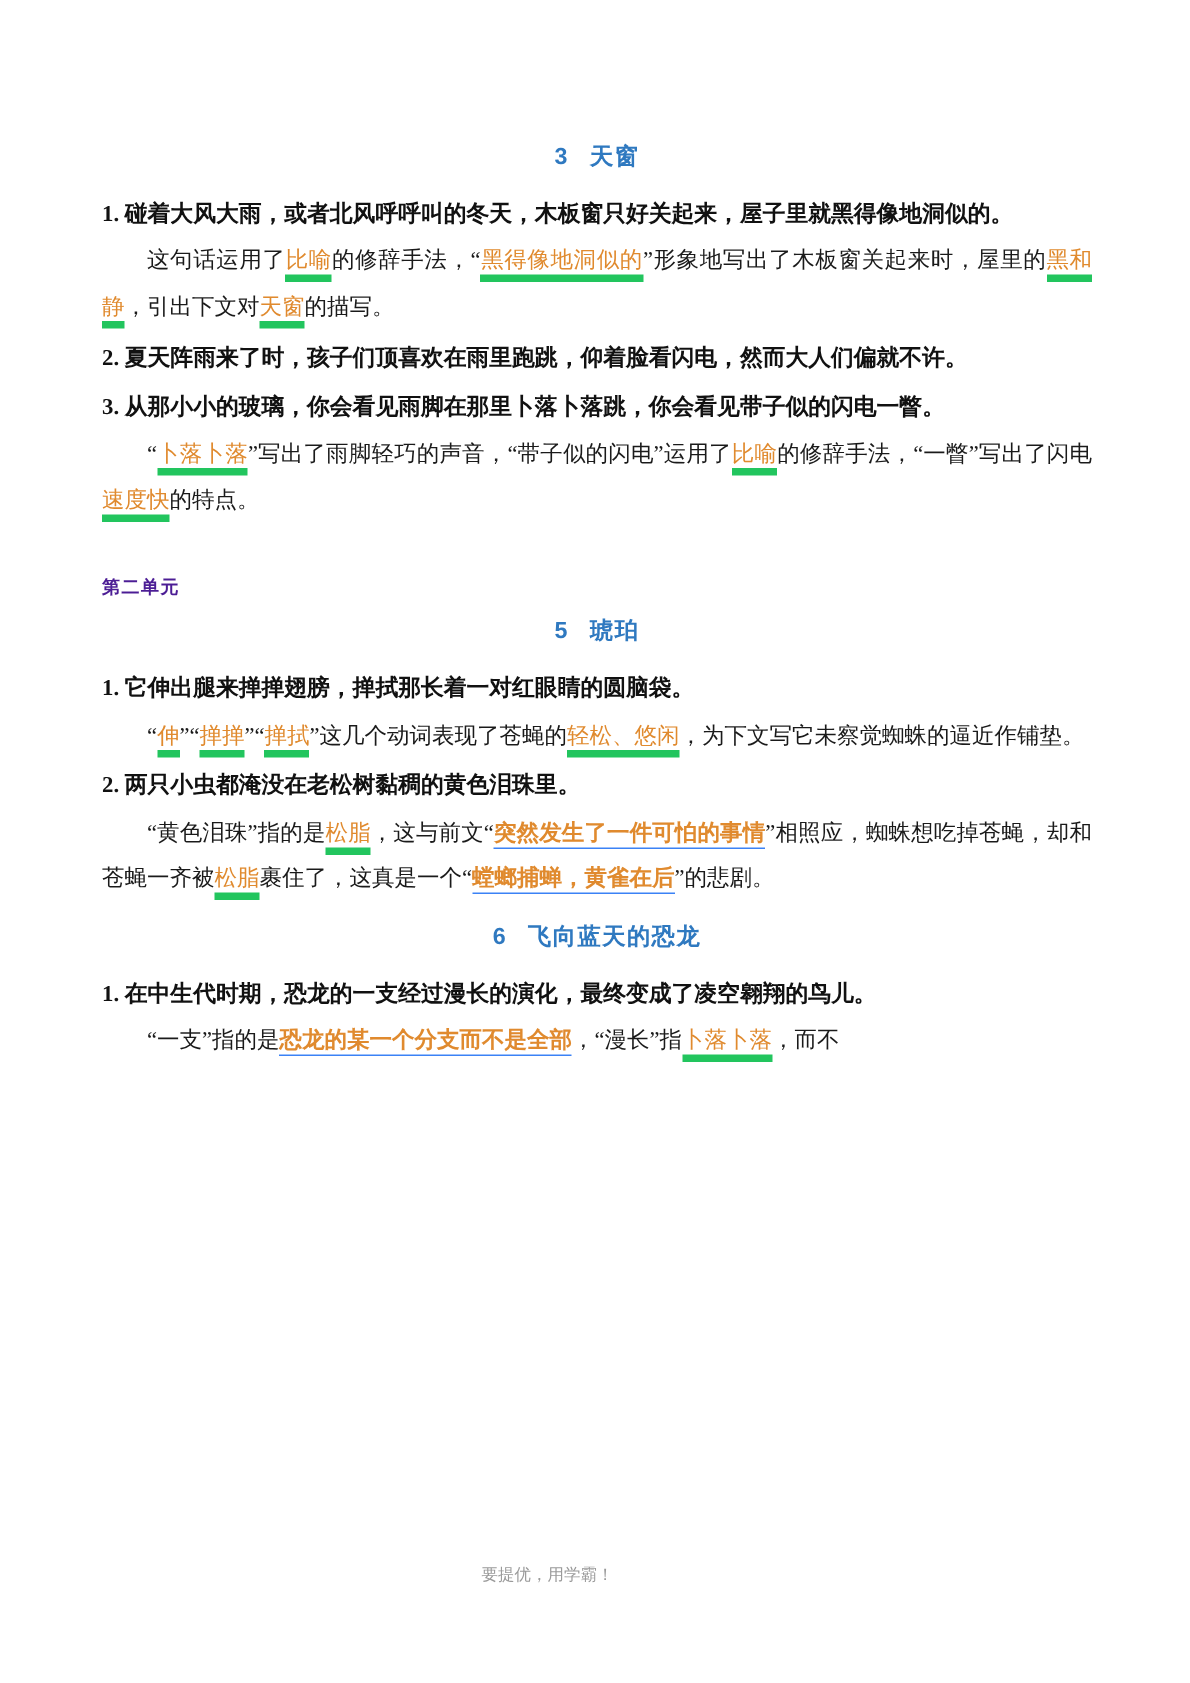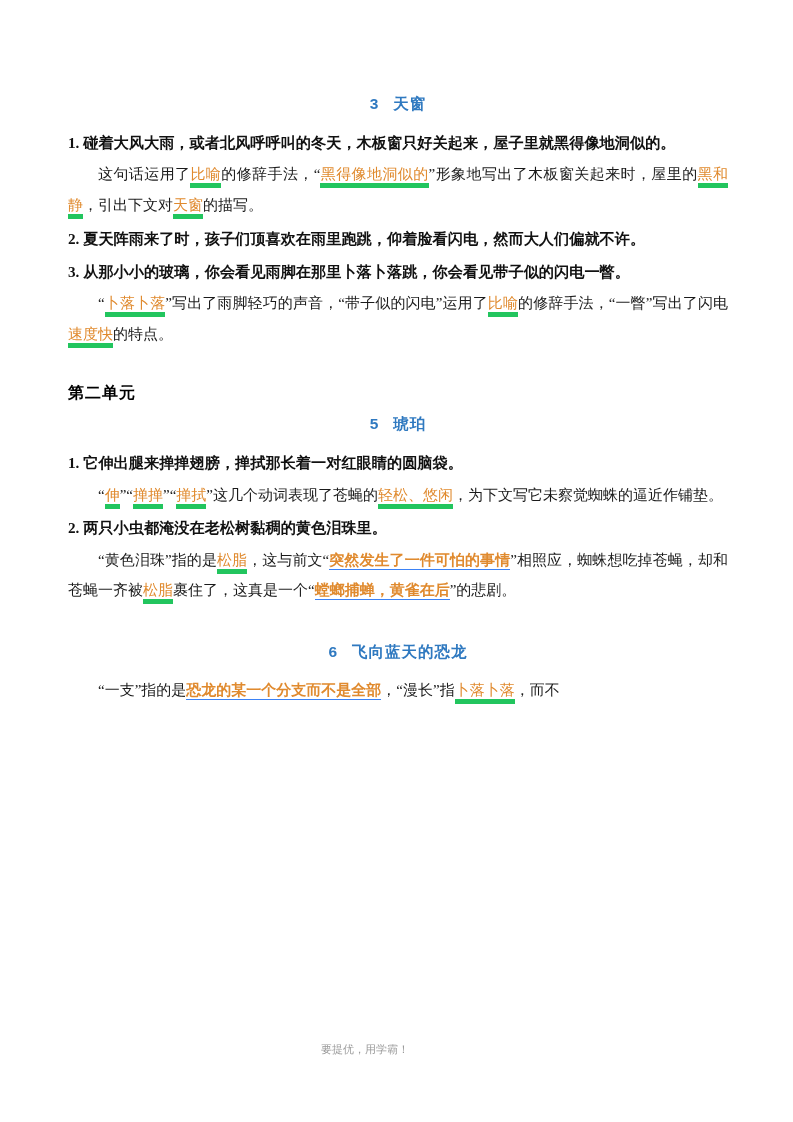--- a/index.html
+++ b/index.html
@@ -36,23 +36,23 @@
     font-weight: bold;
     color: #2f79c0;
     letter-spacing: 1px;
     margin: 6px 0 12px 0;
     font-family: "Liberation Sans", "DejaVu Sans", sans-serif;
   }
   .section-heading .num {
     margin-right: 14px;
   }
   .unit-heading {
-    font-size: 16px;
+    font-size: 12px;
     font-weight: bold;
-    color: #000000;
+    color: #4c1d95;
     margin: 34px 0 10px 0;
     font-family: "Liberation Sans", "DejaVu Sans", sans-serif;
     letter-spacing: 1px;
   }
   .q {
     font-size: 15.2px;
     font-weight: bold;
     line-height: 2.05;
     margin: 2px 0 1px 0;
     text-align: justify;
@@ -111,22 +111,23 @@
     <div class="section-heading">
       <span class="num">5</span><span>琥珀</span>
     </div>
 
     <p class="q"><span>1. 它伸出腿来掸掸翅膀，掸拭那长着一对红眼睛的圆脑袋。</span></p>
     <p class="a"><span>“</span><span class="hl">伸</span><span>”“</span><span class="hl">掸掸</span><span>”“</span><span class="hl">掸拭</span><span>”这几个动词表现了苍蝇的</span><span class="hl">轻松、悠闲</span><span>，为下文写它未察觉蜘蛛的逼近作铺垫。</span></p>
 
     <p class="q"><span>2. 两只小虫都淹没在老松树黏稠的黄色泪珠里。</span></p>
     <p class="a"><span>“黄色泪珠”指的是</span><span class="hl">松脂</span><span>，这与前文“</span><span class="hl-b">突然发生了一件可怕的事情</span><span>”相照应，蜘蛛想吃掉苍蝇，却和苍蝇一齐被</span><span class="hl">松脂</span><span>裹住了，这真是一个“</span><span class="hl-b">螳螂捕蝉，黄雀在后</span><span>”的悲剧。</span></p>
 
-    <div class="section-heading" style="margin-top:36px;">
+    <div class="section-heading" style="margin-top:12px;">
       <span class="num">6</span><span>飞向蓝天的恐龙</span>
     </div>
 
+    <p class="q"><span>1. 在中生代时期，恐龙的一支经过漫长的演化，最终变成了凌空翱翔的鸟儿。</span></p>
     <p class="a"><span>“一支”指的是</span><span class="hl-b">恐龙的某一个分支而不是全部</span><span>，“漫长”指</span><span class="hl">卜落卜落</span><span>，而不</span></p>
 
   </div>
 
   <div class="footer">要提优，用学霸！</div>
 </div>
 
 </body></html>

